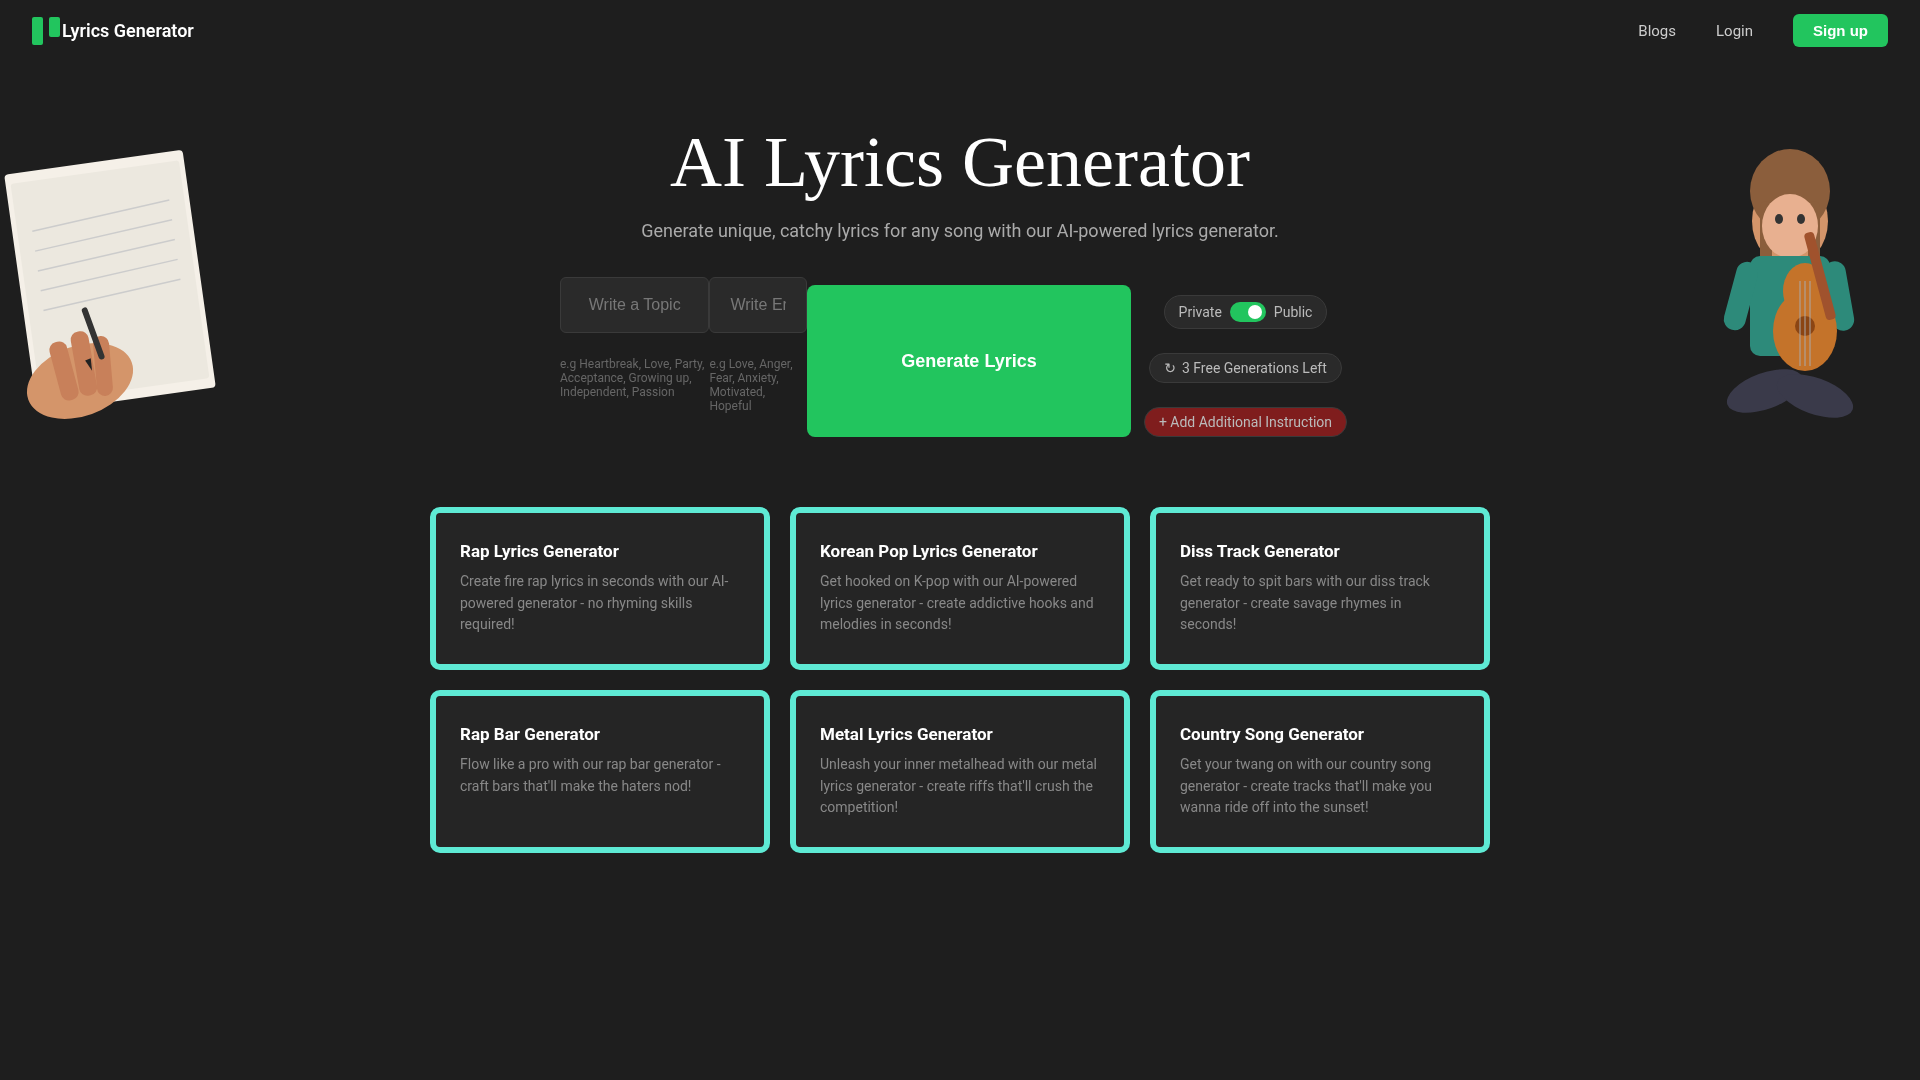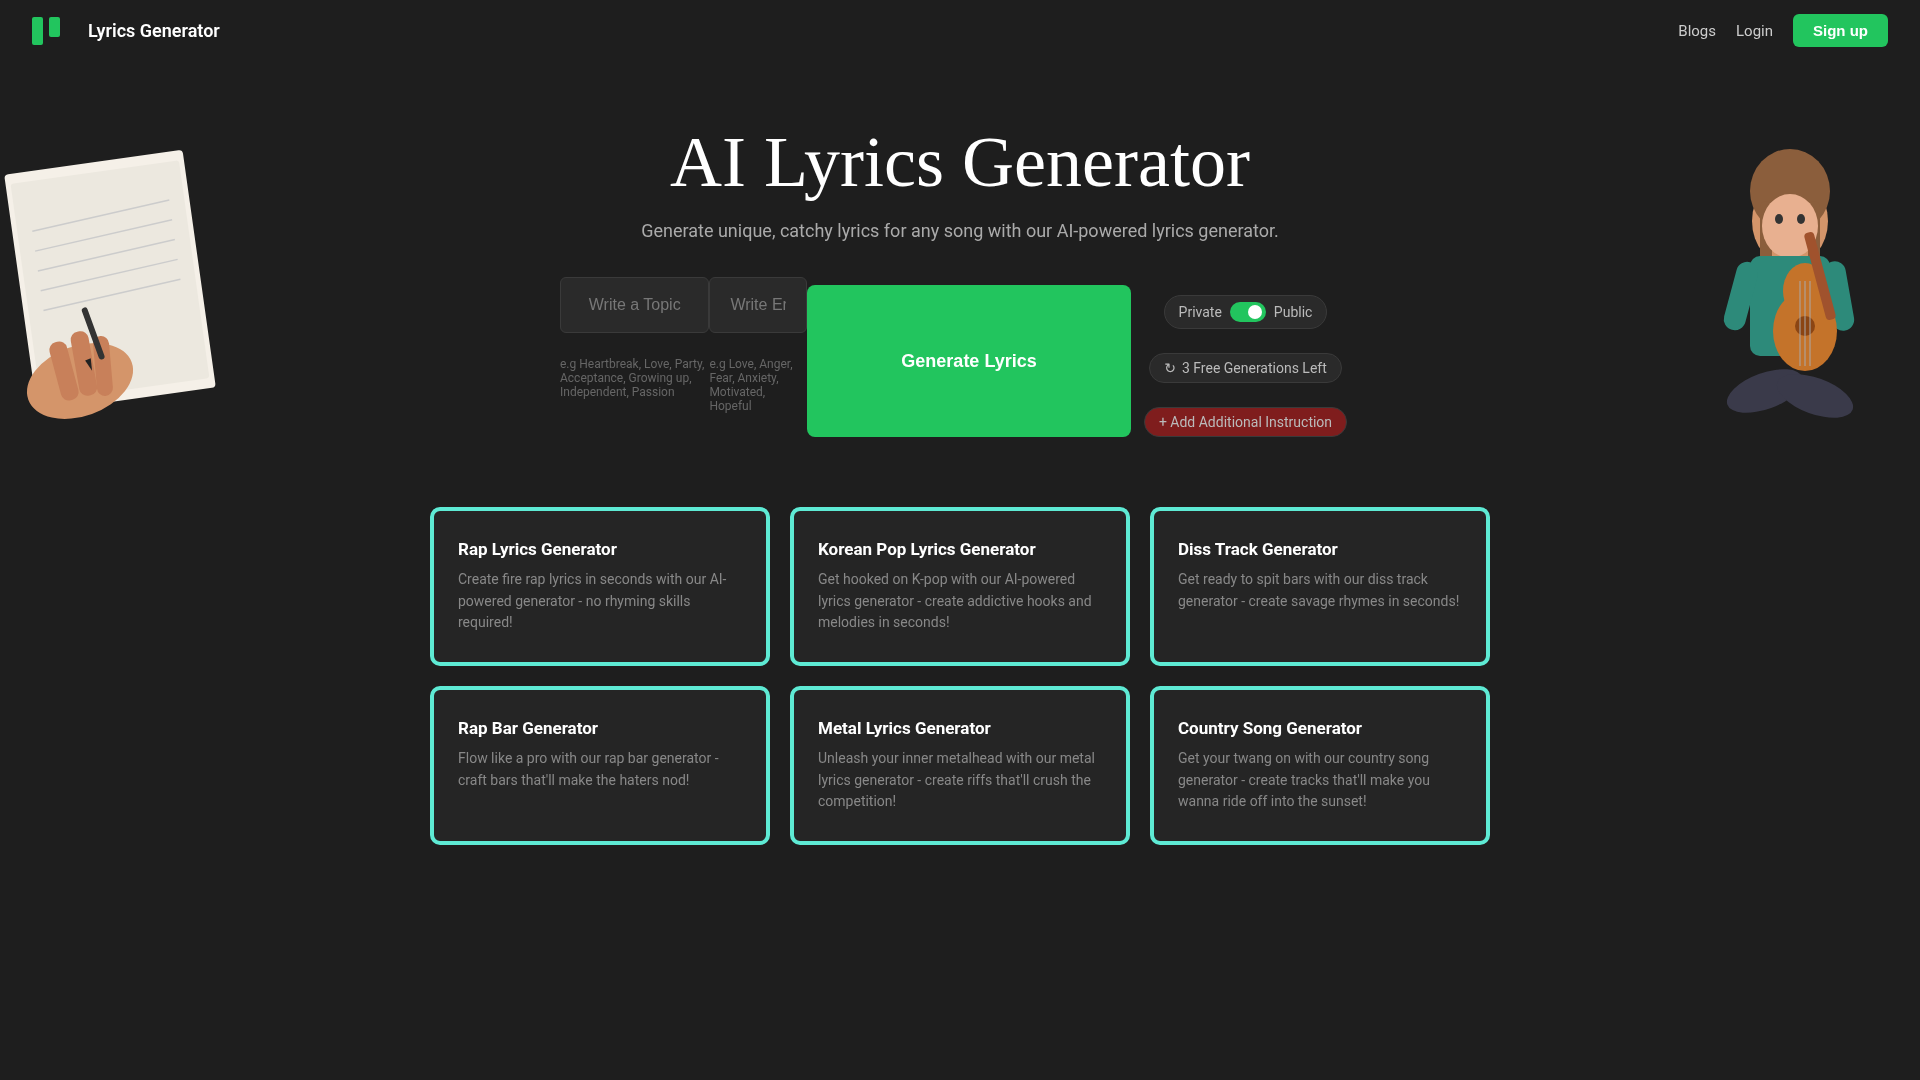--- a/index.html
+++ b/index.html
@@ -17,37 +17,37 @@
       align-items: center;
       justify-content: space-between;
       padding: 14px 32px;
       background-color: #1e1e1e;
       position: relative;
       z-index: 10;
     }
     .nav-logo {
       display: flex;
       align-items: center;
-      gap: 28px;
+      gap: 2px;
       text-decoration: none;
       color: #fff;
     }
     .logo-icon {
       width: 28px;
       height: 28px;
     }
     .logo-text {
       font-size: 18px;
       font-weight: 600;
       color: #ffffff;
     }
     .nav-links {
       display: flex;
       align-items: center;
-      gap: 20px;
+      gap: 40px;
     }
     .nav-link {
       color: #cccccc;
       font-size: 15px;
       cursor: pointer;
       text-decoration: none;
     }
     .nav-signup {
       background-color: #22c55e;
       color: #fff;
@@ -241,21 +241,21 @@
       margin: 50px auto 0;
       padding: 0 20px;
     }
     .cards-grid {
       display: grid;
       grid-template-columns: repeat(3, 1fr);
       gap: 20px;
     }
     .card {
       background-color: #252525;
-      border: 4px solid #5eead4;
+      border: 6px solid #5eead4;
       border-radius: 10px;
       padding: 28px 24px;
       cursor: pointer;
       transition: background 0.2s;
     }
     .card-title {
       font-size: 17px;
       font-weight: 700;
       color: #ffffff;
       margin-bottom: 10px;

